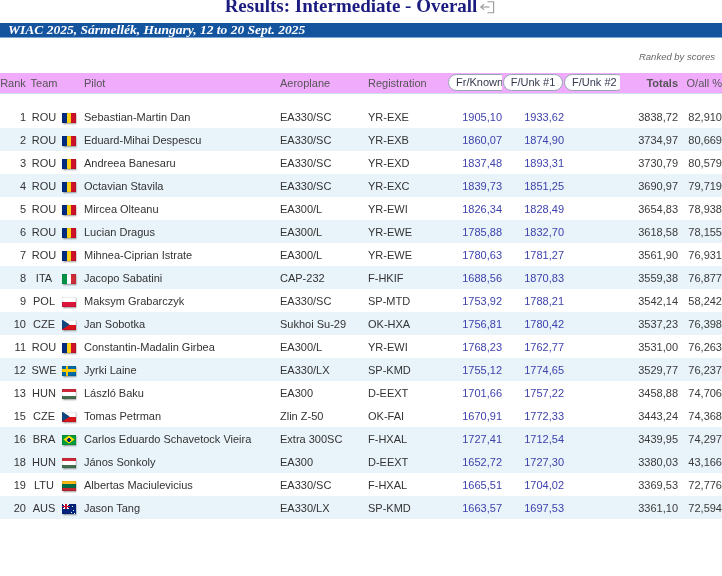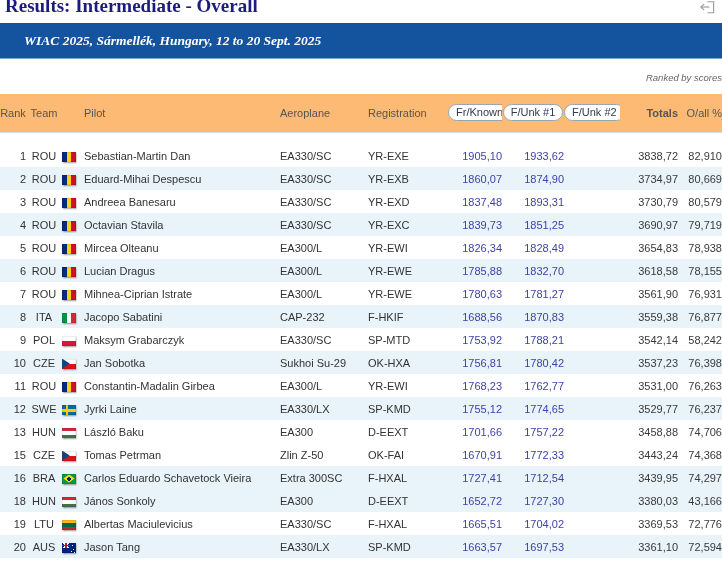--- a/index.html
+++ b/index.html
@@ -3,50 +3,50 @@
 <meta charset="utf-8">
 <style>
   html,body{margin:0;padding:0;}
   body{
     width:722px;height:576px;overflow:hidden;background:#fff;
     font-family:"Liberation Sans", sans-serif;font-size:11px;color:#333;
     position:relative;
   }
   
   .titlebar{
-    height:23px;display:flex;align-items:center;justify-content:space-between;
+    height:23px;display:flex;align-items:center;justify-content:center;
     padding:0 6px 12px 5px;box-sizing:border-box;
   }
   .page-title{
     font-family:"Liberation Serif", serif;font-weight:bold;font-size:19px;
     color:#1c1c80;white-space:nowrap;line-height:23px;
   }
   .exit-btn{cursor:pointer;display:flex;align-items:center;margin-top:2px;}
   
   .banner{
-    height:36px;background:#14549e;border-bottom:1px solid #7aa7d4;
-    display:flex;align-items:center;padding-left:24px;box-sizing:border-box;
+    height:15px;background:#14549e;border-bottom:1px solid #7aa7d4;
+    display:flex;align-items:center;padding-left:8px;box-sizing:border-box;
   }
   .banner-text{
     font-family:"Liberation Serif", serif;font-style:italic;font-weight:bold;
     font-size:13.5px;color:#ffffff;white-space:nowrap;
   }
   
   .ranked-note{
-    margin-top:13px;height:13px;text-align:right;
+    margin-top:13px;height:13px;text-align:right;padding-right:7px;
     font-style:italic;font-size:9.5px;color:#666;
   }
   
   table.results{
     border-collapse:collapse;table-layout:fixed;width:722px;margin-top:9px;
   }
   table.results th, table.results td{
     padding:0;margin:0;overflow:hidden;white-space:nowrap;vertical-align:middle;
   }
-  thead tr{height:38px;background:#fdba74;}
+  thead tr{height:20px;background:#f0abfc;}
   thead th{
     font-weight:normal;color:#555;font-size:11px;text-align:left;
     border-bottom:1px solid #cfdfea;
   }
   th.c-rank, th.c-team{text-align:center;}
   th.c-s1, th.c-s2, th.c-s3{text-align:center;}
   th.c-totals{text-align:right;padding-right:5px;font-weight:bold;}
   th.c-oall{text-align:right;padding-right:6px;}
   .score-btn{
     display:inline-block;background:#fff;border:1px solid #97a6b4;border-radius:9px;

